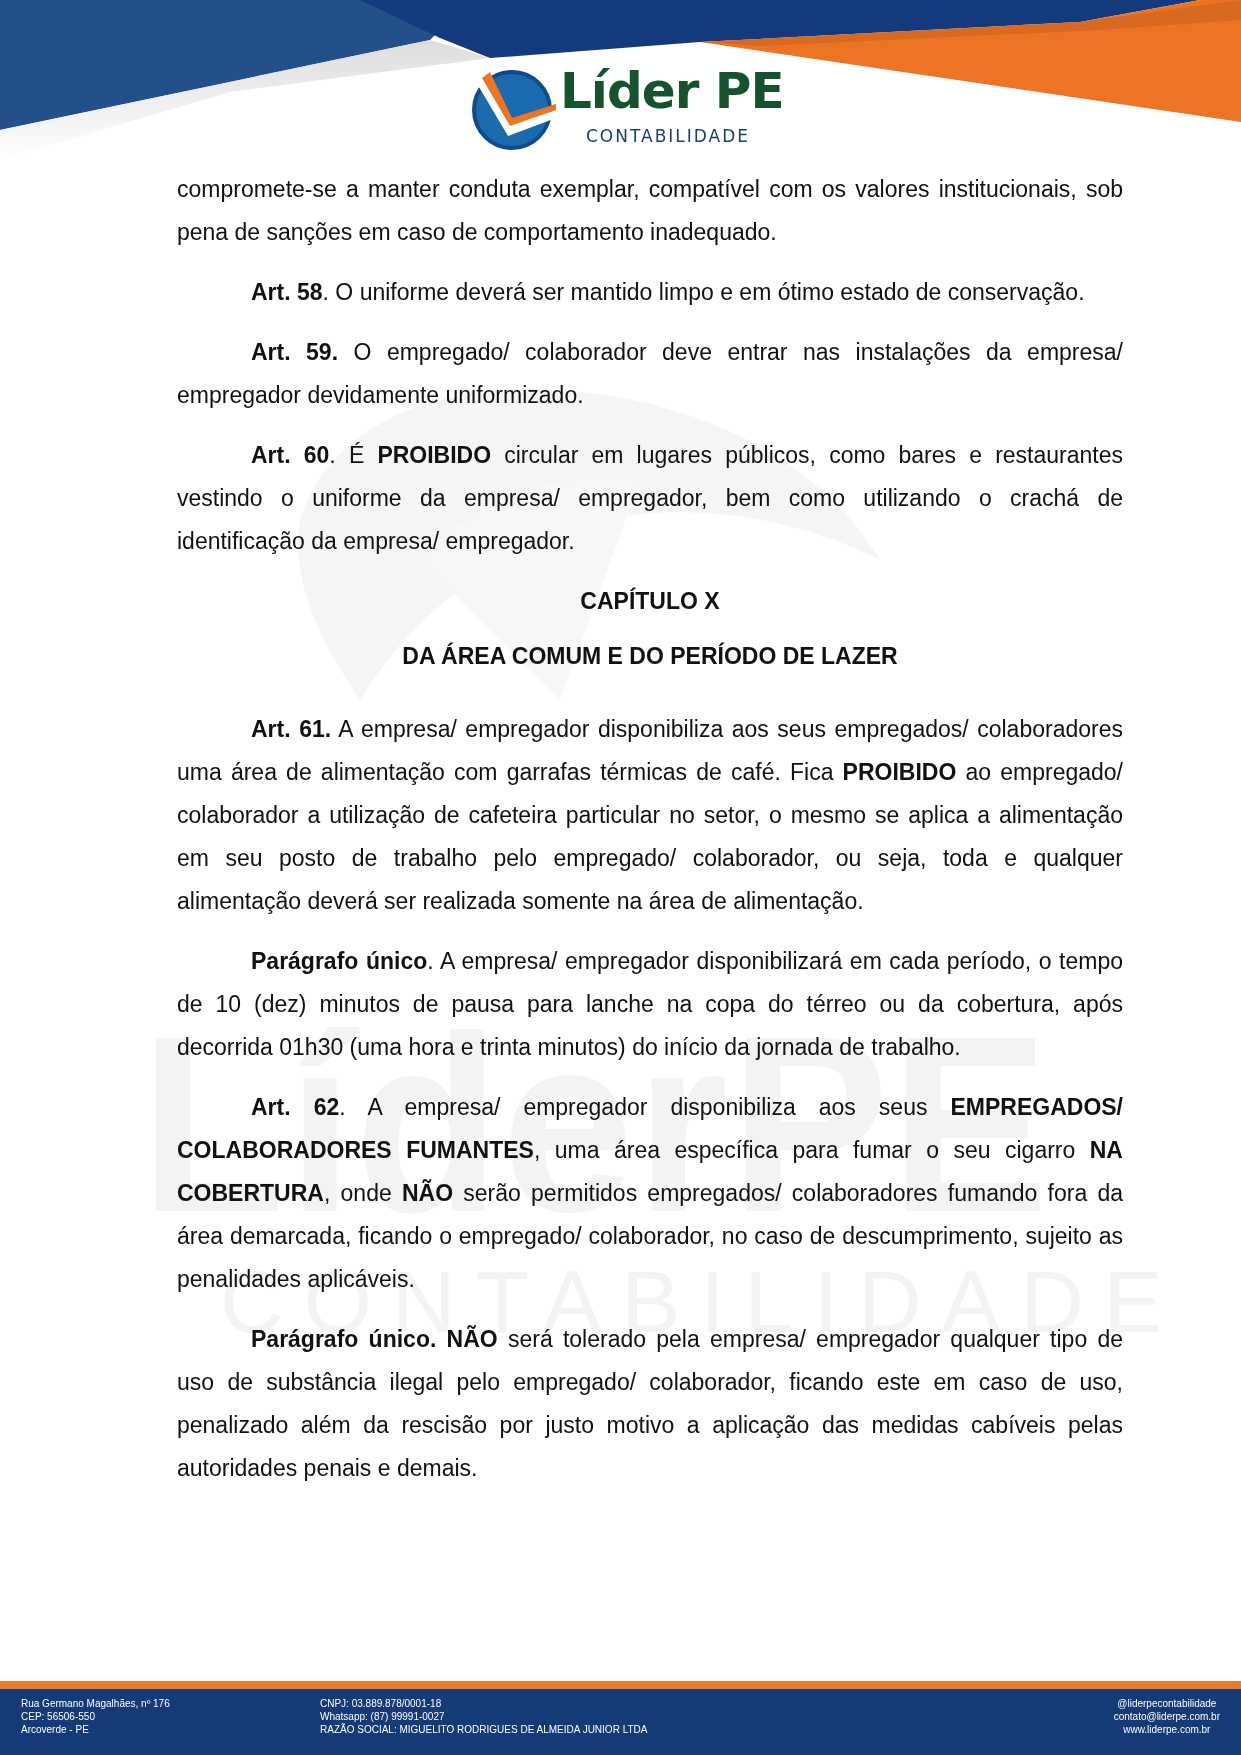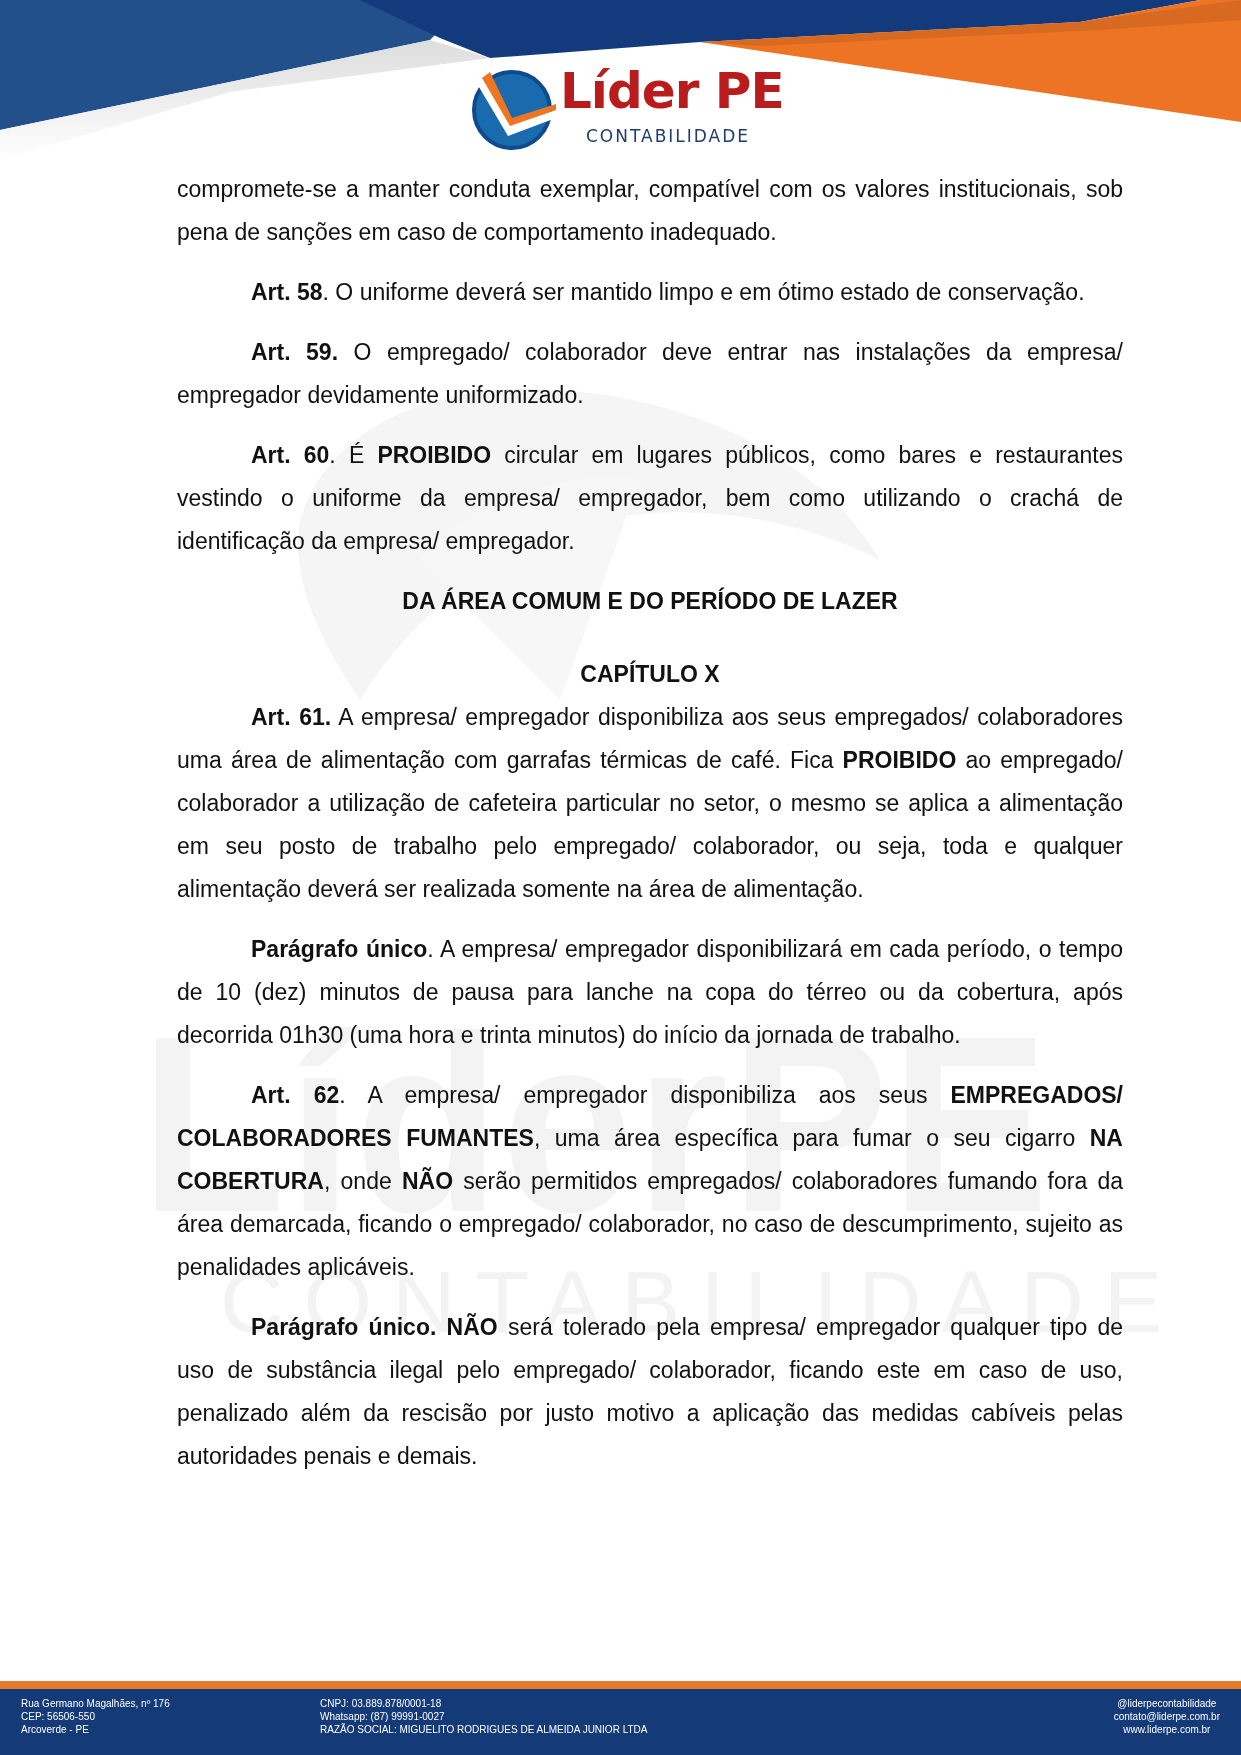--- a/index.html
+++ b/index.html
@@ -11,21 +11,21 @@
   }
   
   .header { position: absolute; left: 0; top: 0; width: 1241px; height: 170px; }
   .header svg { position: absolute; left: 0; top: 0; }
   .logo {
     position: absolute; left: 468px; top: 62px; width: 320px; height: 92px;
   }
   .logo-title {
     position: absolute; left: 92px; top: 4px;
     font-family: "DejaVu Sans", sans-serif; font-size: 50px; font-weight: bold;
-    color: #b91c1c; letter-spacing: -1px; line-height: 1;
+    color: #14532d; letter-spacing: -1px; line-height: 1;
   }
   .logo-sub {
     position: absolute; left: 118px; top: 66px;
     font-family: "DejaVu Sans", sans-serif; font-size: 17px; letter-spacing: 2px;
     color: #1e3f6e; line-height: 1;
   }
   
   .watermark { position: absolute; left: 0; top: 0; width: 1088px; height: 1755px; pointer-events: none; }
   .wm-text {
     position: absolute; left: 140px; top: 1000px;
@@ -116,22 +116,22 @@
   </p>
 
   <p class="para indent">
     <b>Art. 59.</b><span> O empregado/ colaborador deve entrar nas instalações da empresa/ empregador devidamente uniformizado.</span>
   </p>
 
   <p class="para indent">
     <b>Art. 60</b><span>. É </span><b>PROIBIDO</b><span> circular em lugares públicos, como bares e restaurantes vestindo o uniforme da empresa/ empregador, bem como utilizando o crachá de identificação da empresa/ empregador.</span>
   </p>
 
+  <p class="chapter c1">CAPÍTULO X</p>
   <p class="chapter c2">DA ÁREA COMUM E DO PERÍODO DE LAZER</p>
-  <p class="chapter c1">CAPÍTULO X</p>
 
   <p class="para indent">
     <b>Art. 61.</b><span> A empresa/ empregador disponibiliza aos seus empregados/ colaboradores uma área de alimentação com garrafas térmicas de café. Fica </span><b>PROIBIDO</b><span> ao empregado/ colaborador a utilização de cafeteira particular no setor, o mesmo se aplica a alimentação em seu posto de trabalho pelo empregado/ colaborador, ou seja, toda e qualquer alimentação deverá ser realizada somente na área de alimentação.</span>
   </p>
 
   <p class="para indent">
     <b>Parágrafo único</b><span>. A empresa/ empregador disponibilizará em cada período, o tempo de 10 (dez) minutos de pausa para lanche na copa do térreo ou da cobertura, após decorrida 01h30 (uma hora e trinta minutos) do início da jornada de trabalho.</span>
   </p>
 
   <p class="para indent">

